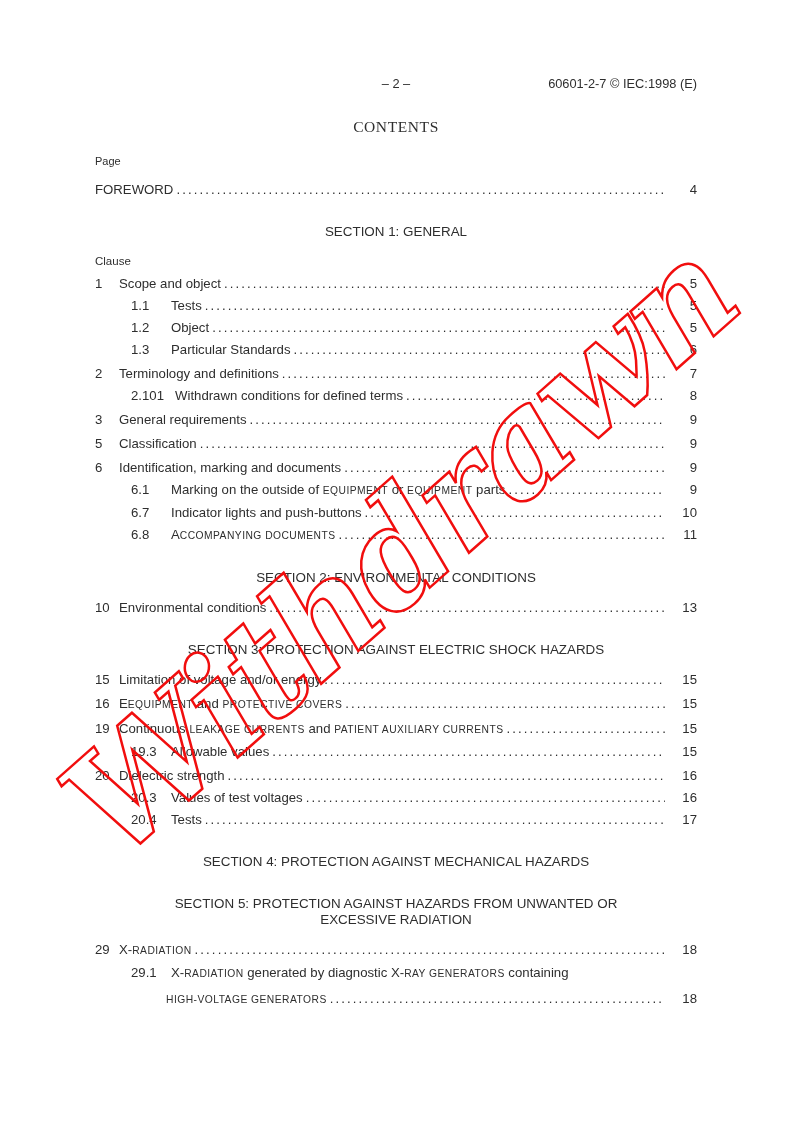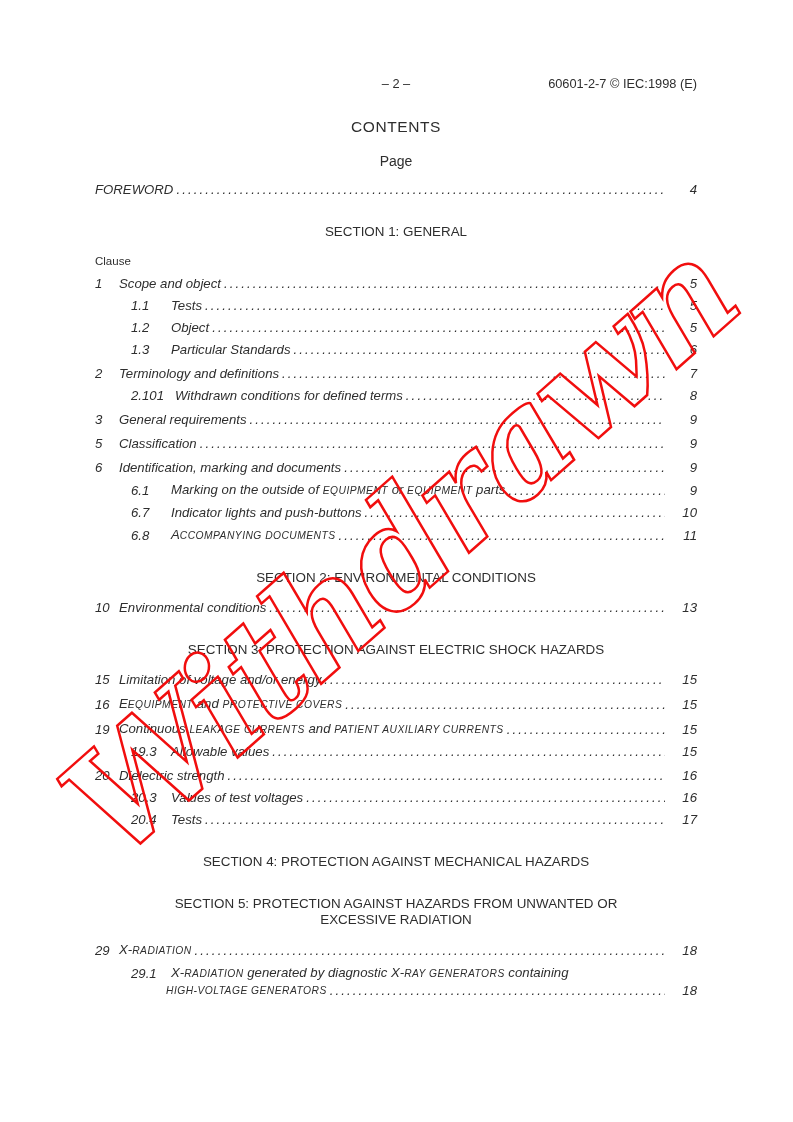--- a/index.html
+++ b/index.html
@@ -10,29 +10,29 @@
     overflow:hidden;
     font-family:"Liberation Sans", sans-serif;
     color:#2e2e2e;
     font-size:13.2px;
     box-sizing:border-box;
     padding:76px 96px 0 95px;
   }
   .hdr{position:relative;height:16px;line-height:16px;font-size:12.8px;}
   .hdr-center{position:absolute;left:50%;transform:translateX(-50%);}
   .hdr-right{position:absolute;right:0;top:0;}
-  .contents-title{margin-top:26px;text-align:center;font-size:15.5px;letter-spacing:.6px;line-height:18px;}
-  .page-label{margin-top:18px;text-align:center;font-size:14px;line-height:14px;}
+  .contents-title{margin-top:26px;text-align:center;font-size:15.5px;letter-spacing:.6px;line-height:18px;font-family:Liberation Serif, serif;}
+  .page-label{margin-top:18px;text-align:left;font-size:11px;line-height:14px;}
   .sec-heading{margin-top:26px;margin-bottom:14px;text-align:center;font-size:13.4px;line-height:16px;}
   .clause-label{font-size:11.5px;line-height:14px;margin-top:0;}
-  .row{display:flex;align-items:flex-end;line-height:16px;font-style:italic;}
+  .row{display:flex;align-items:flex-start;line-height:16px;}
   .row.l0{margin-top:8px;}
   .row.l1{margin-top:8px;}
   .row.l2{margin-top:6px;padding-left:36px;}
-  .row.cont{margin-top:0;padding-left:71px;}
+  .row.cont{margin-top:9px;padding-left:71px;}
   .row:first-child{margin-top:14px;}
   .num{flex:none;}
   .l1 .num{width:24px;}
   .l2 .num{min-width:29px;margin-right:11px;}
   .title{flex:none;white-space:pre;}
   .sc{font-size:.78em;letter-spacing:.045em;}
   .dots{flex:1 1 auto;overflow:hidden;white-space:nowrap;margin:0 4px 0 3px;}
   .dots::after{
     content:"....................................................................................................................................................................................................";
     letter-spacing:2.1px;

